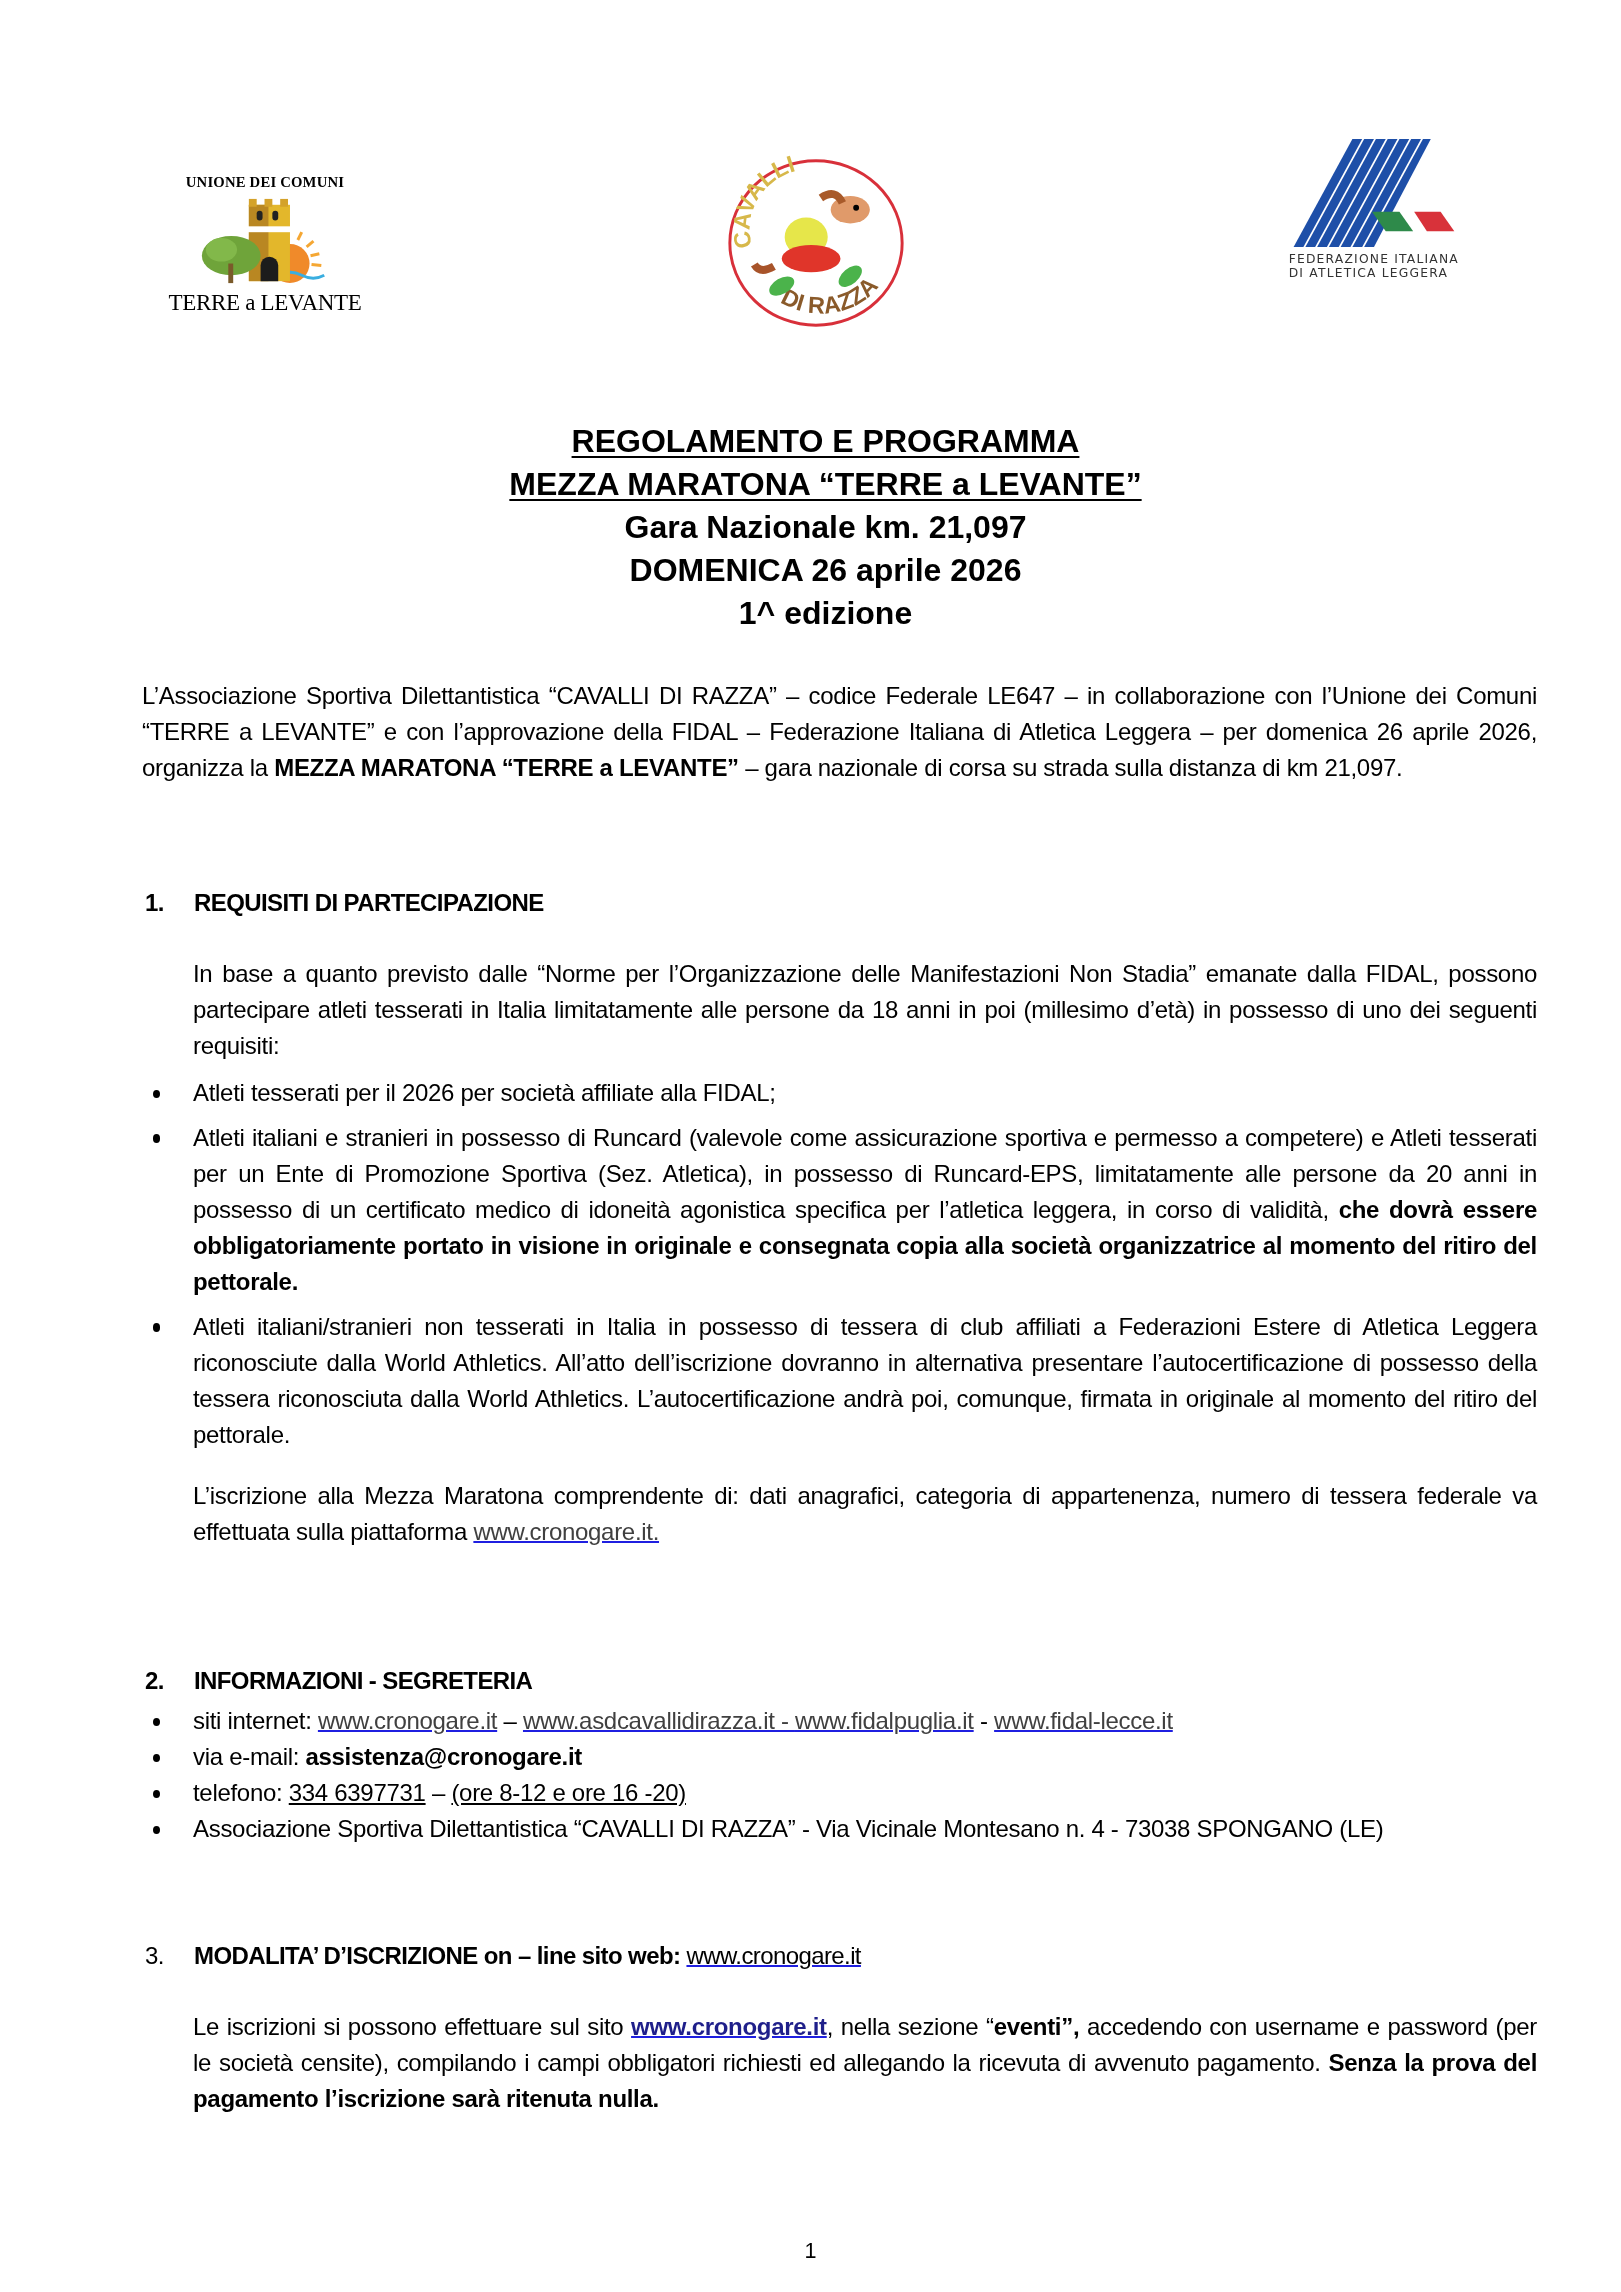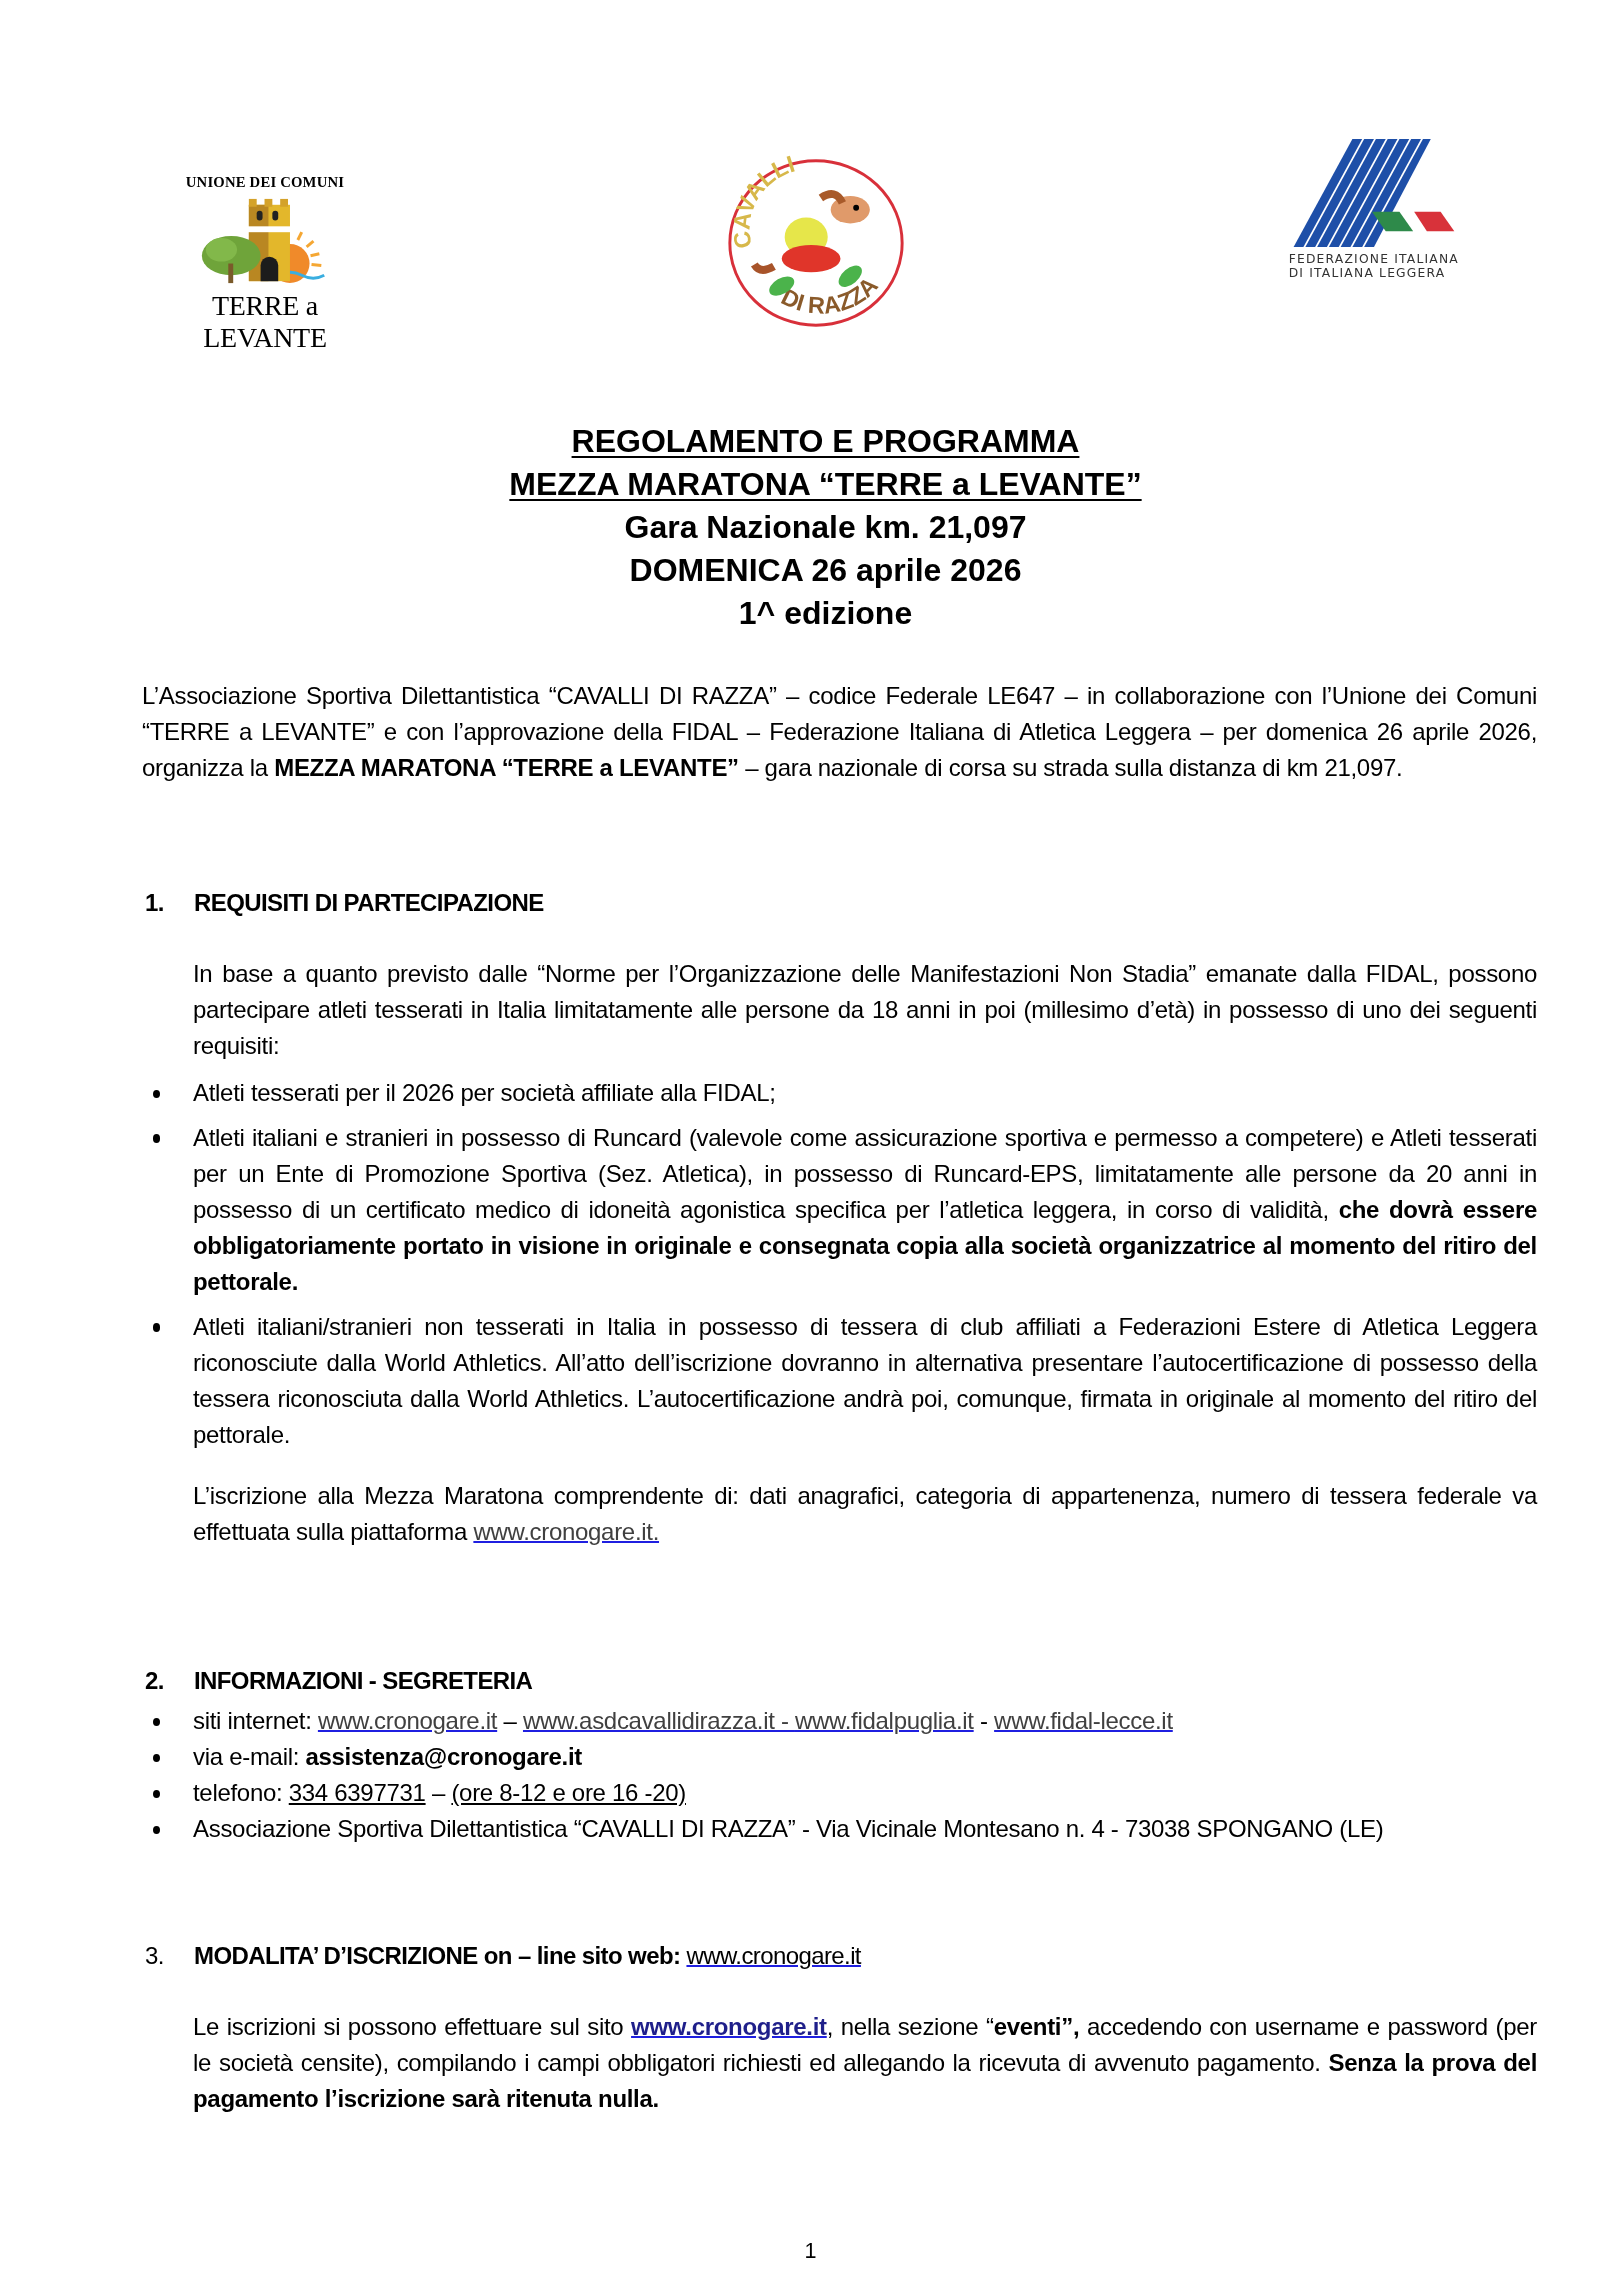--- a/index.html
+++ b/index.html
@@ -4,21 +4,21 @@
 <style>
   html, body { margin: 0; padding: 0; background: #ffffff; }
   body { width: 1621px; height: 2293px; position: relative; overflow: hidden;
          font-family: "Liberation Sans", sans-serif; color: #000; }
   .page { position: absolute; left: 0; top: 0; width: 1621px; height: 2293px; border-radius: 18px; }
 
   
   .logo-left { position: absolute; left: 157px; top: 174px; width: 216px; height: 167px; text-align: center; }
   .logo-left .l-top { font-family: "Liberation Serif", serif; font-weight: bold; font-size: 14.7px; letter-spacing: 0.2px; }
   .logo-left svg { display: block; margin: 3.9px auto 0 auto; }
-  .logo-left .l-bottom { font-family: "Liberation Serif", serif; font-size: 28px; margin-top: 2px; letter-spacing: -0.3px; }
+  .logo-left .l-bottom { font-family: "Liberation Serif", serif; font-size: 23px; margin-top: 2px; letter-spacing: -0.3px; }
 
   .logo-center { position: absolute; left: 713px; top: 149px; width: 206px; height: 186px; }
 
   .logo-right { position: absolute; left: 1274px; top: 137px; width: 216px; height: 157px; }
   .logo-right .fidal-text { position: absolute; left: 14.7px; top: 116px; font-size: 12.3px; line-height: 13.7px;
         color: #333; letter-spacing: 1.2px; font-family: "DejaVu Sans", sans-serif; }
 
   
   .title-block { position: absolute; left: 0; top: 420px; width: 1621px; text-align: center;
        font-family: "Liberation Sans", sans-serif; font-weight: bold; font-size: 32px; line-height: 43px; margin-left: 15px; }
@@ -125,21 +125,21 @@
         <polygon points="116,2 126,2 66,112 56,112"></polygon>
         <polygon points="128,2 138,2 78,112 68,112"></polygon>
         <polygon points="140,2 150,2 90,112 80,112"></polygon>
         <polygon points="152,2 160,2 102,112 92,112"></polygon>
       </g>
       <polygon points="100,76 128,76 142,96 114,96" fill="#2e8a4a"></polygon>
       <polygon points="143,76 170,76 184,96 156,96" fill="#d8323a"></polygon>
     </svg>
     <div class="fidal-text">
       <div>FEDERAZIONE ITALIANA</div>
-      <div>DI ITALIANA LEGGERA</div>
+      <div>DI ATLETICA LEGGERA</div>
     </div>
   </div>
 
   <div class="title-block">
     <div><span class="u">REGOLAMENTO E PROGRAMMA</span></div>
     <div><span class="u">MEZZA MARATONA “TERRE a LEVANTE”</span></div>
     <div>Gara Nazionale km. 21,097</div>
     <div>DOMENICA 26 aprile 2026</div>
     <div>1^ edizione</div>
   </div>

